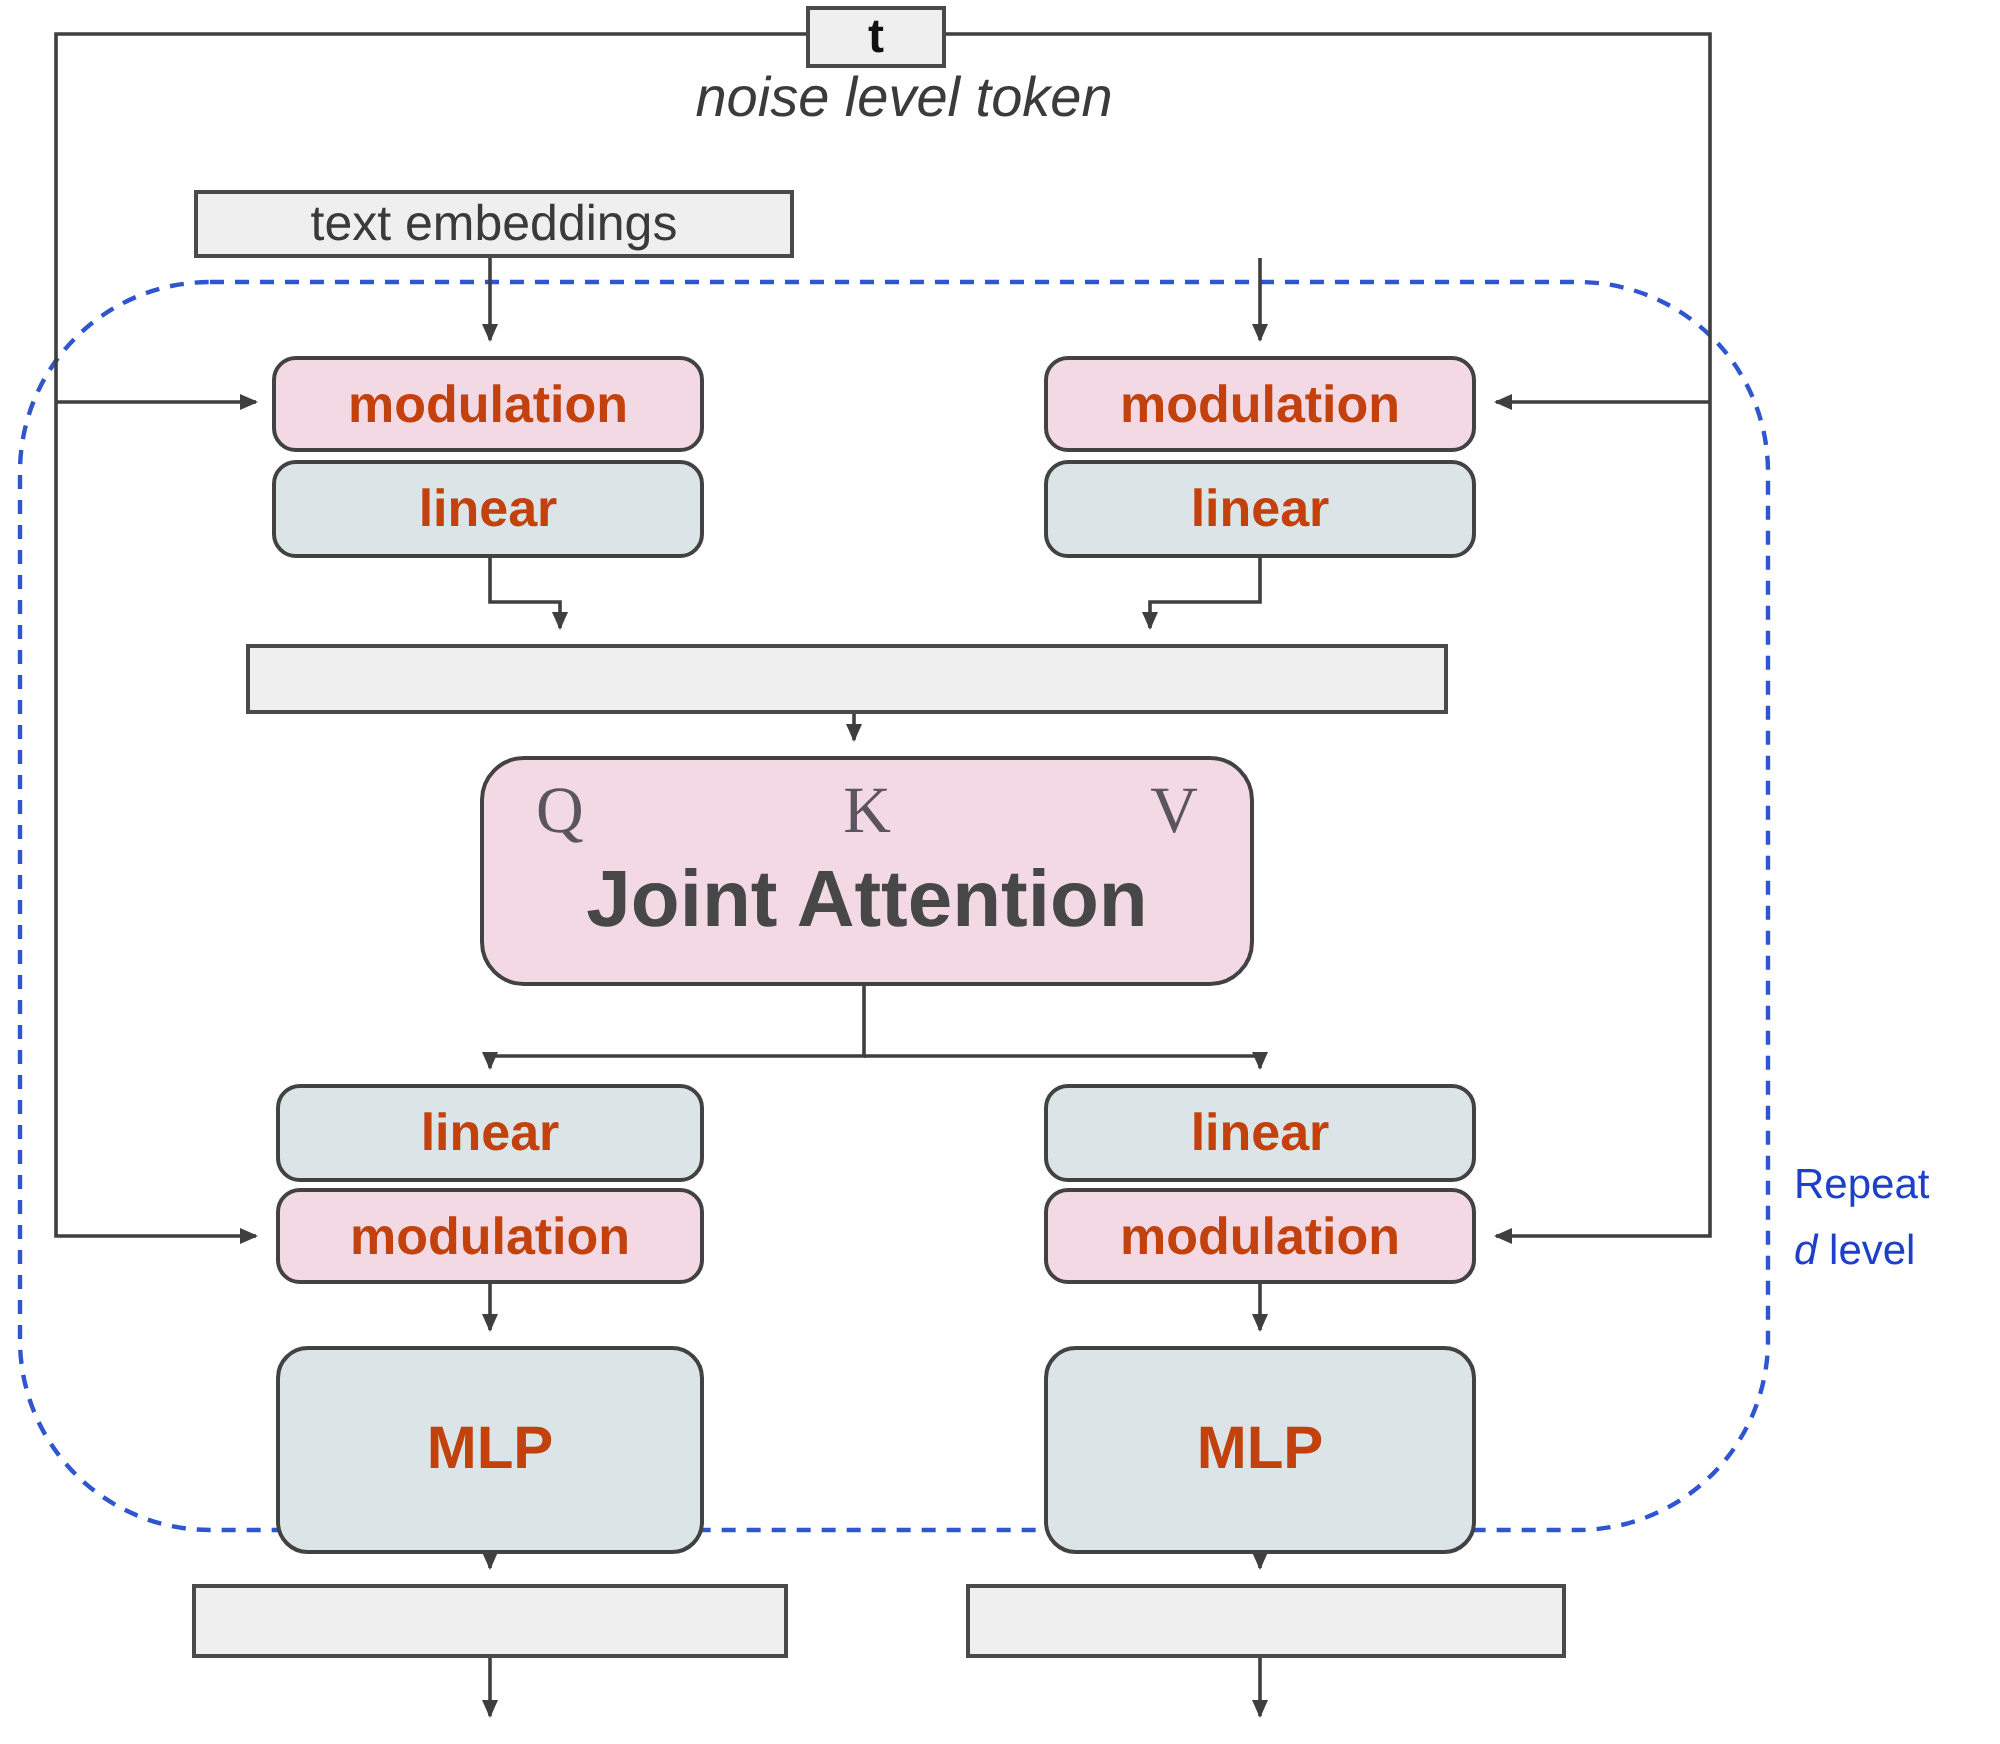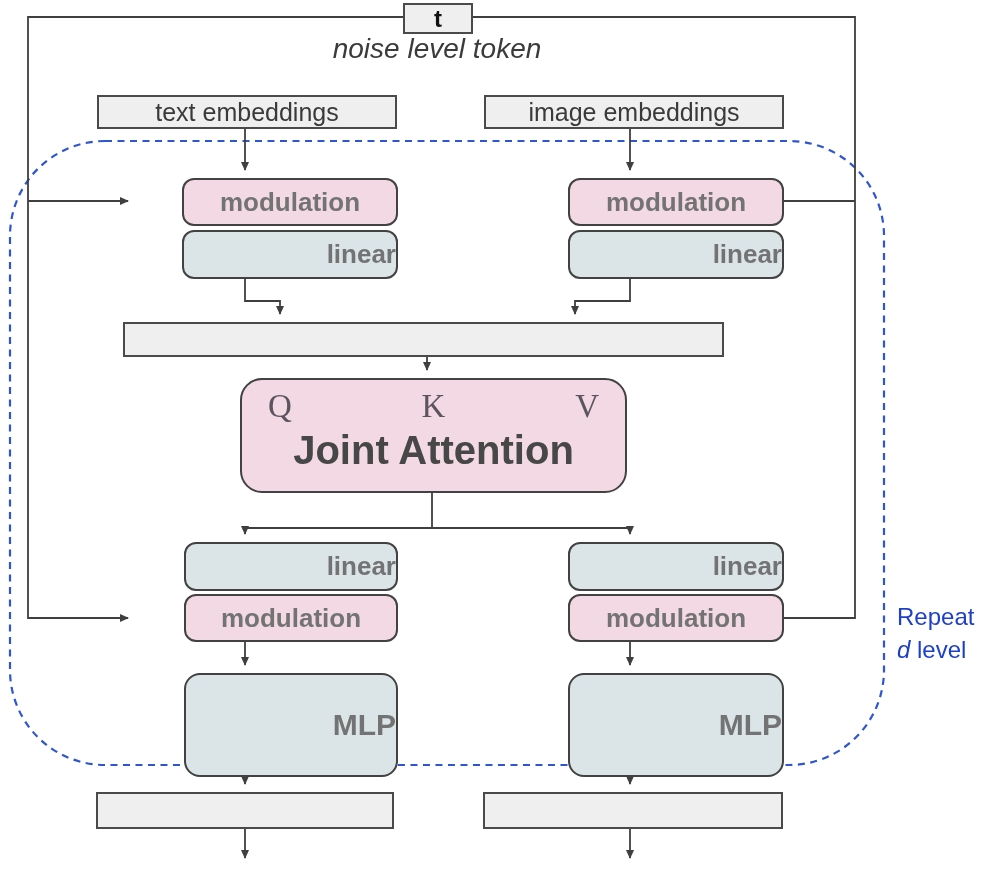--- a/index.html
+++ b/index.html
@@ -18,30 +18,29 @@
   .box{position:absolute;box-sizing:border-box;display:flex;align-items:center;justify-content:center;}
   .graybox{
     background:var(--gray,#efefef);
     border:2px solid #4a4a4a;
     color:#3a3a3a;
   }
   .round{
     border:2.3px solid var(--border,#424242);
     border-radius:12px;
     font-weight:bold;
-    color:#737373;
+    color:#c2410c;
     font-size:26px;
-    margin-left:46px;
   }
   .pink{background:var(--pink,#f2d9e3);}
-  .teal{background:var(--teal,#dbe5e7);justify-content:flex-end;}
+  .teal{background:var(--teal,#dbe5e7);}
 
   .t-box{left:403px;top:3px;width:70px;height:31px;font-weight:bold;font-size:24px;color:#111;}
   .caption{
-    position:absolute;left:287px;top:33px;width:300px;
+    position:absolute;left:302px;top:33px;width:300px;
     text-align:center;font-style:italic;font-size:28px;color:#3b3b3b;
   }
   .emb{font-size:25px;height:34px;}
   .text-emb{left:97px;top:95px;width:300px;align-items:flex-end;}
   .img-emb{left:484px;top:95px;width:300px;}
 
   .mod-tl{left:136px;top:178px;width:216px;height:48px;}
   .lin-tl{left:136px;top:230px;width:216px;height:49px;}
   .mod-tr{left:522px;top:178px;width:216px;height:48px;}
   .lin-tr{left:522px;top:230px;width:216px;height:49px;}
@@ -70,23 +69,23 @@
   .mod-br{left:522px;top:594px;width:216px;height:48px;}
 
   .mlp{border-radius:16px;font-size:30px;height:104px;}
   .mlp-l{left:138px;top:673px;width:214px;}
   .mlp-r{left:522px;top:673px;width:216px;}
 
   .out-l{left:96px;top:792px;width:298px;height:37px;}
   .out-r{left:483px;top:792px;width:300px;height:37px;}
 
   .repeat-note{
-    position:absolute;left:897px;top:600px;width:103px;
+    position:absolute;left:897px;top:576px;width:103px;
     color:var(--noteblue,#1d3fca);
-    font-size:24px;line-height:33px;font-weight:500;
+    font-size:21px;line-height:33px;font-weight:500;
   }
   .repeat-note .it{font-style:italic;}
 </style>
 </head>
 <body>
 
 <div class="canvas">
 
   <svg class="wires" viewBox="0 0 1000 872">
     <defs>
@@ -124,23 +123,20 @@
     <line class="wire" x1="630" y1="829" x2="630" y2="858" marker-end="url(#ah)"></line>
   </svg>
 
   <div class="box graybox t-box">
       <span>t</span>
     </div>
   <div class="caption">noise level token</div>
 
   <div class="box graybox emb text-emb">
       <span>text embeddings</span>
-    </div>
-  <div class="box graybox emb img-emb">
-      <span>image embeddings</span>
     </div>
 
   <div class="box round pink mod-tl">
       <span>modulation</span>
     </div>
   <div class="box round teal lin-tl">
       <span>linear</span>
     </div>
 
   <div class="box round pink mod-tr">

